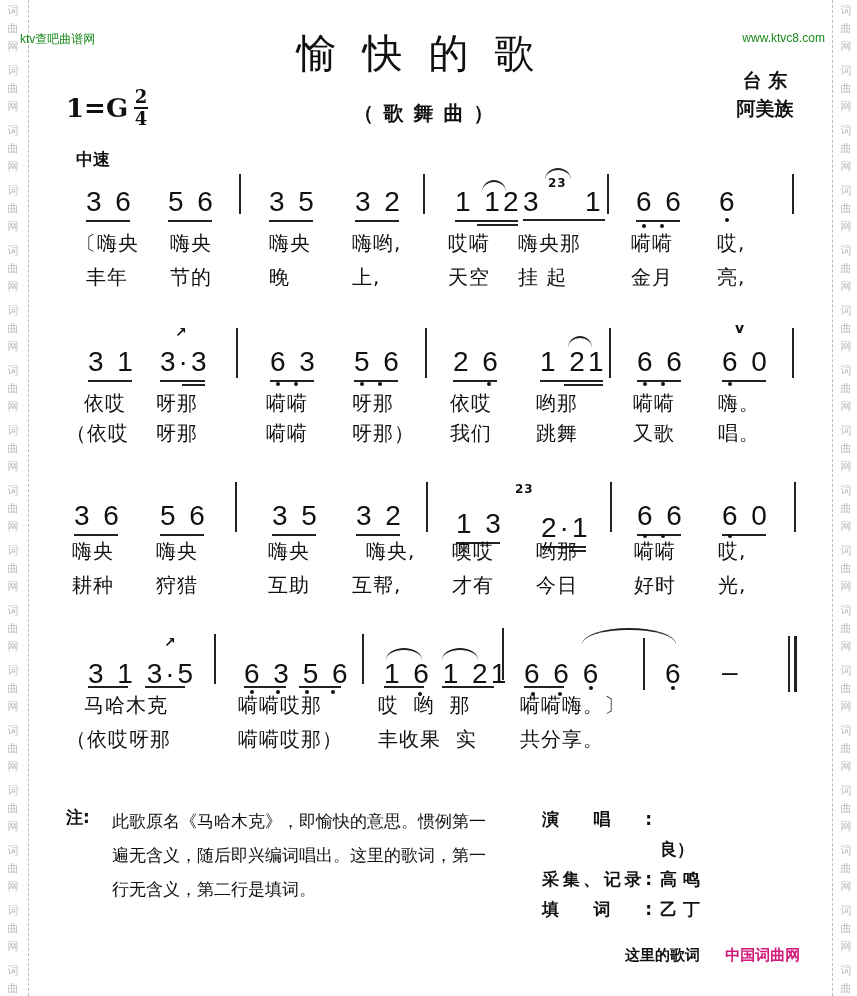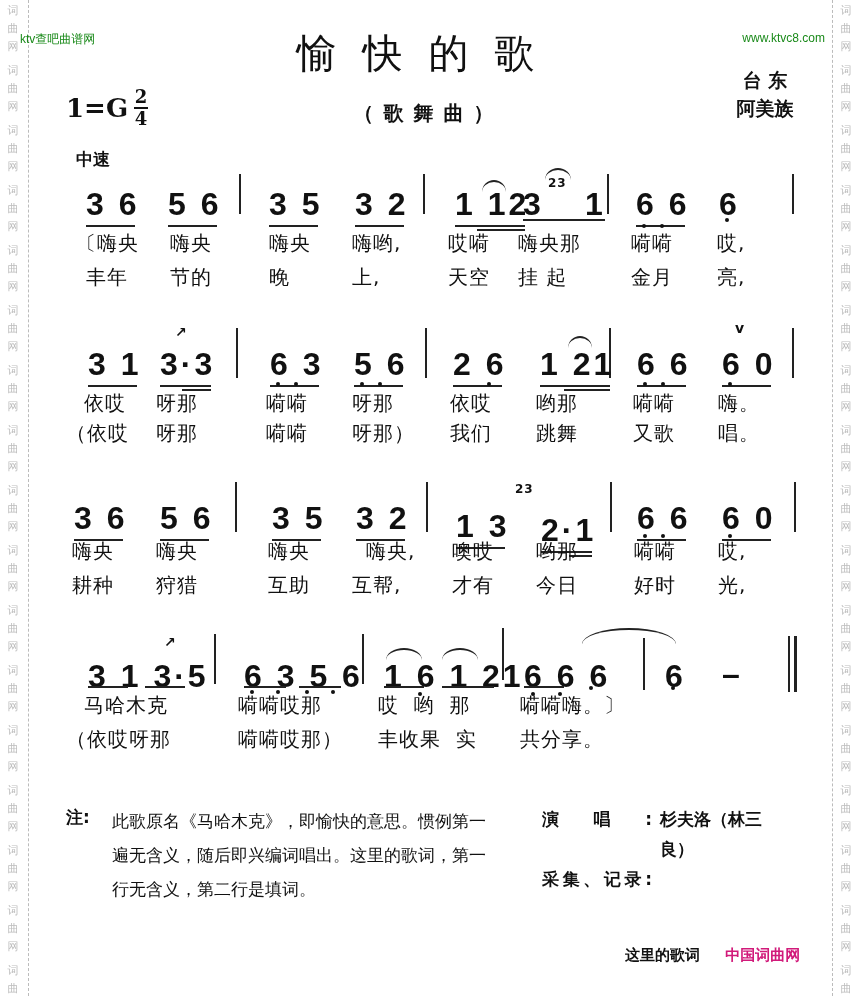--- a/index.html
+++ b/index.html
@@ -17,21 +17,21 @@
   .subtitle{position:absolute;top:100px;left:0;width:857px;text-align:center;font-size:20px;font-weight:bold;letter-spacing:10px;font-family:"DejaVu Serif",serif;}
   .origin{position:absolute;top:66px;left:735px;font-size:19px;font-weight:bold;line-height:28px;font-family:"DejaVu Serif",serif;text-align:center;width:60px;}
   .key{position:absolute;top:88px;left:66px;font-size:26px;font-weight:bold;font-family:"DejaVu Serif",serif;display:flex;align-items:center;}
   .timesig{display:inline-flex;flex-direction:column;align-items:center;margin-left:6px;font-size:18px;line-height:18px;}
   .timesig .bar{width:14px;height:2px;background:#111;margin:1px 0;}
   .tempo{position:absolute;top:148px;left:76px;font-size:17px;font-weight:bold;}
 
   .row{position:absolute;left:0;width:857px;}
   .bar-line{position:absolute;width:2px;background:#222;}
   .bar-end{position:absolute;width:3px;background:#222;}
-  .note-group{position:absolute;font-weight:bold;font-size:32px;font-family:"Liberation Sans",sans-serif;letter-spacing:3px;white-space:nowrap;}
+  .note-group{position:absolute;font-weight:normal;font-size:28px;font-family:"Liberation Sans",sans-serif;letter-spacing:3px;white-space:nowrap;}
   .note-group .ul{position:absolute;left:0;right:4px;height:2px;background:#222;bottom:-4px;}
   .note-group .ul2{position:absolute;height:2px;background:#222;bottom:-8px;}
   .dot{position:absolute;width:4px;height:4px;border-radius:50%;background:#111;}
   .lyric{position:absolute;font-size:20px;white-space:nowrap;letter-spacing:1px;font-family:"DejaVu Sans",sans-serif;}
   .slur{position:absolute;border-top:2px solid #222;border-radius:50% 50% 0 0 / 100% 100% 0 0;height:10px;}
   .grace{position:absolute;font-size:12px;font-weight:bold;letter-spacing:1px;}
   .mark{position:absolute;font-size:14px;font-weight:bold;}
 
   .note-label{position:absolute;top:806px;left:66px;font-size:17px;font-weight:bold;}
   .note-text{position:absolute;top:804px;left:112px;width:390px;font-size:17px;line-height:34px;}
@@ -339,27 +339,31 @@
   <div class="lyric" style="left:378px;top:98px;white-space:pre">丰收果  实</div>
   <div class="lyric" style="left:520px;top:98px">共分享。</div>
 </div>
 
 <div class="note-label">注:</div>
 <div class="note-text">此歌原名《马哈木克》，即愉快的意思。惯例第一遍无含义，随后即兴编词唱出。这里的歌词，第一行无含义，第二行是填词。</div>
 
 <div class="credits">
   <div class="credit-row">
     <span class="credit-key">演唱:</span>
-    <span class="credit-val">杉夫洛（林三</span>
   </div>
   <div class="credit-row">
     <span class="credit-key"></span>
     <span class="credit-val">良）</span>
   </div>
   <div class="credit-row">
     <span class="credit-key">采集、记录:</span>
+    <span class="credit-val">高  鸣</span>
+  </div>
+  <div class="credit-row">
+    <span class="credit-key">填词:</span>
+    <span class="credit-val">乙  丁</span>
   </div>
 </div>
 
 <div class="source">
   <span>这里的歌词</span>
   <span class="brand">中国词曲网</span>
 </div>
 
 </body></html>

